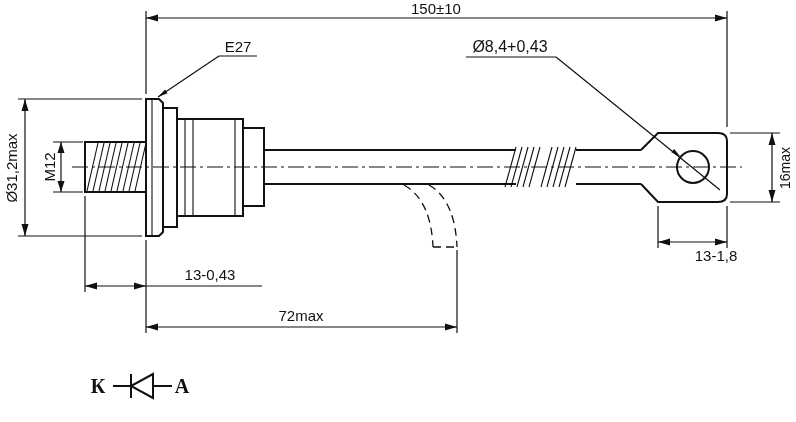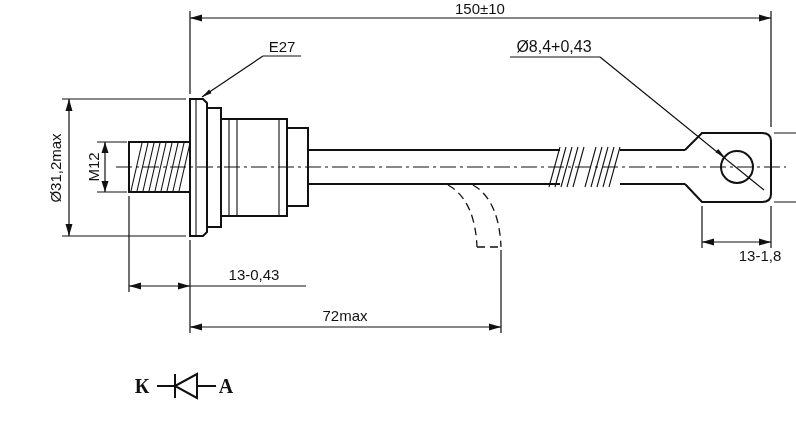--- a/index.html
+++ b/index.html
@@ -4,21 +4,20 @@
 <style>
   :root { --line: #111111; --bg: #ffffff; }
   * { box-sizing: border-box; }
   html, body { margin: 0; padding: 0; background: var(--bg); }
   .canvas {
     position: relative;
     width: 796px;
     height: 422px;
     background: var(--bg);
     overflow: hidden;
-    padding-left: 44px;
   }
   svg { display: block; }
   .outline { stroke: var(--line); stroke-width: 2; fill: none; }
   .thin    { stroke: var(--line); stroke-width: 1.1; fill: none; }
   .dimline { stroke: var(--line); stroke-width: 1.2; fill: none; }
   .phantom { stroke: var(--line); stroke-width: 1.3; fill: none; stroke-dasharray: 8 5; }
   .center  { stroke: var(--line); stroke-width: 1; fill: none; stroke-dasharray: 16 4 3 4; }
   .arrow   { fill: var(--line); stroke: none; }
   .dim-text {
     font-family: "Liberation Sans", sans-serif;

